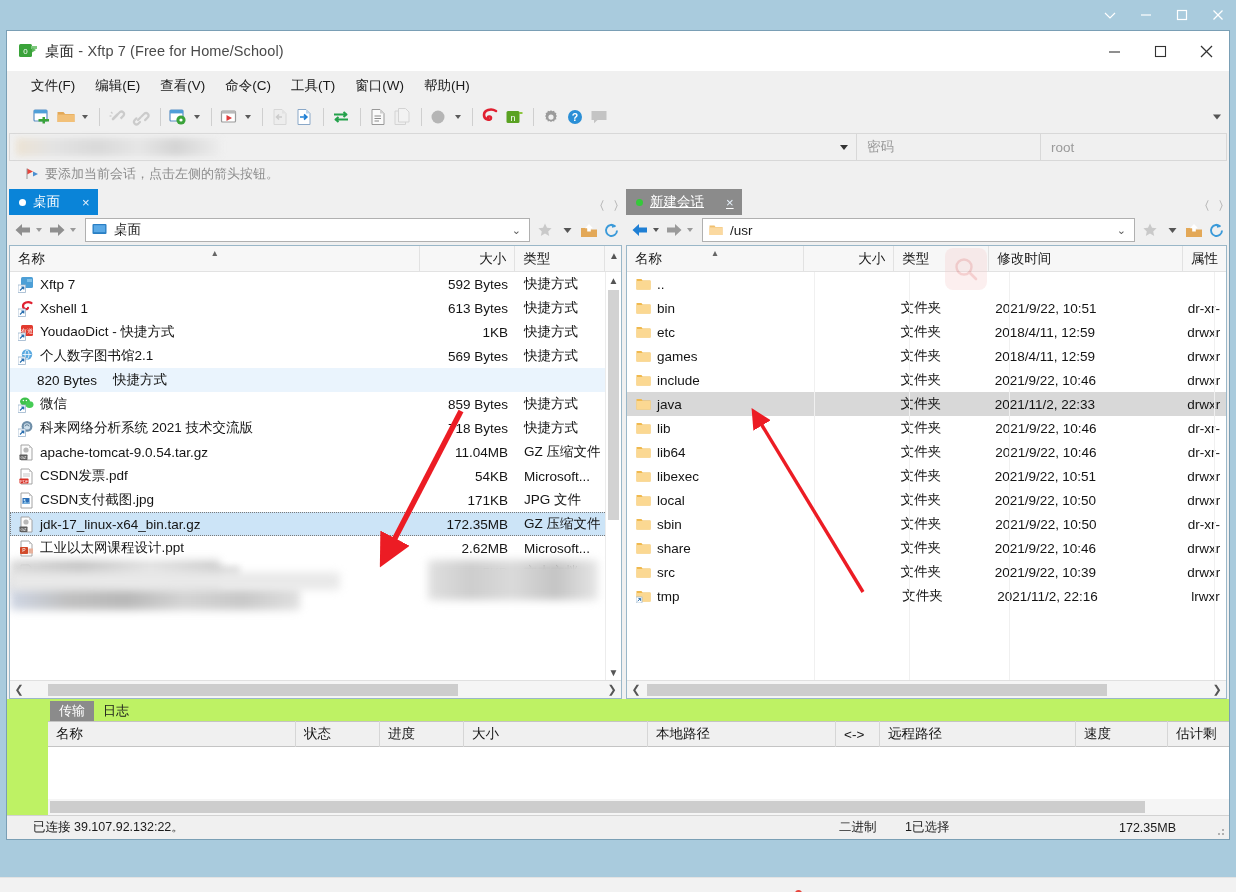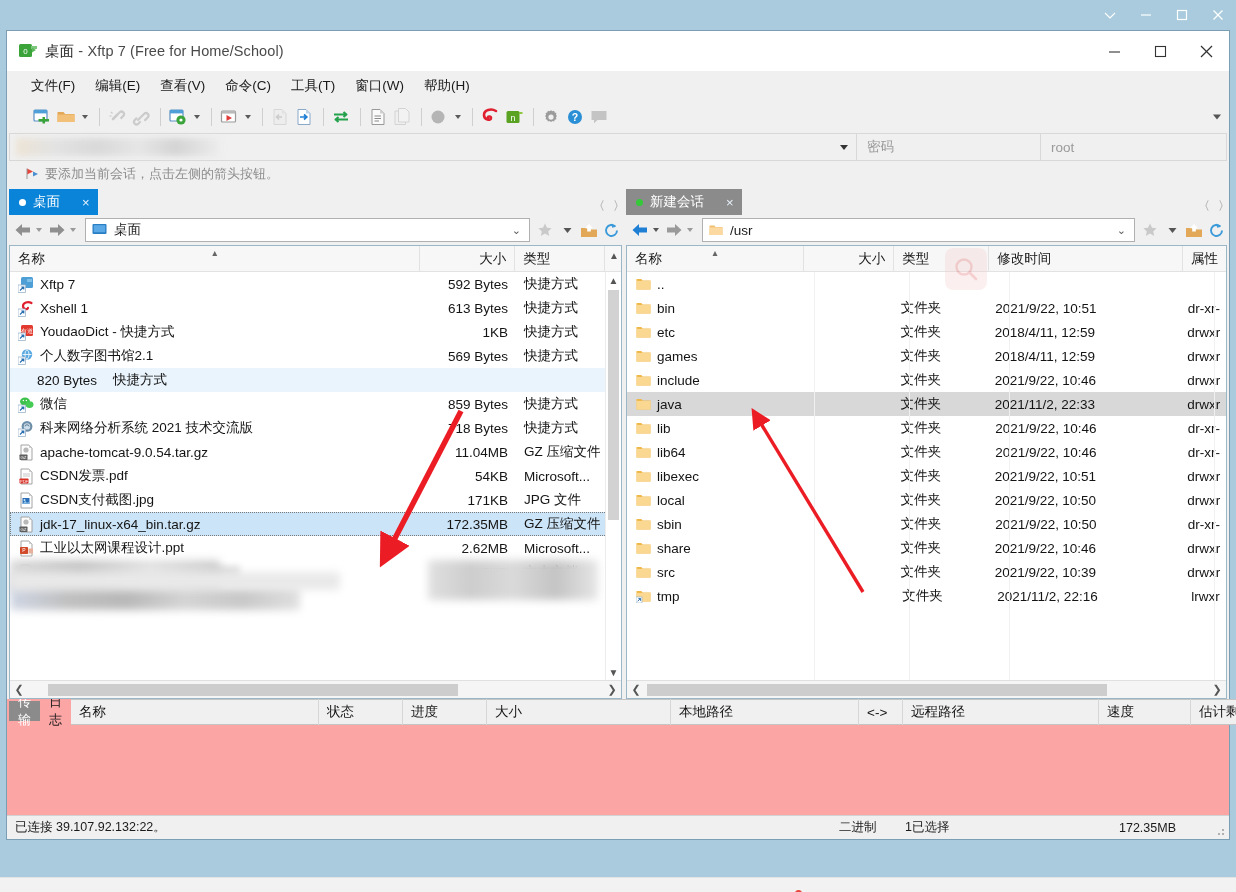--- a/index.html
+++ b/index.html
@@ -69,21 +69,21 @@
   
   #panes { flex:1 1 auto; display:flex; background:#f0f0f0; padding:0 2px 0 2px; min-height:0; }
   .pane { display:flex; flex-direction:column; min-width:0; }
   #pane-left { flex:0 0 613px; }
   #pane-splitter { flex:0 0 4px; }
   #pane-right { flex:1 1 auto; }
 
   .tab-strip { height:28px; display:flex; align-items:flex-end; position:relative; flex:0 0 28px; background:#f0f0f0; }
   .tab { height:26px; display:flex; align-items:center; padding:0 8px 0 10px; font-size:13.5px; color:#fff; }
   .tab.active-blue { background:#0a84d8; }
-  .tab.active-gray { background:#8b8b8b; }
+  .tab.active-gray { background:#8b8b8b;text-decoration:underline; }
   .tab-dot { width:7px; height:7px; border-radius:50%; margin-right:7px; flex:0 0 7px; }
   .tab-label { margin-right:22px; white-space:nowrap; }
   .tab-close { font-size:13px; color:#e8f2fb; }
   .tab-navs { position:absolute; right:4px; bottom:3px; display:flex; gap:10px; color:#b5b5b5; font-size:12px; }
 
   .addr-bar { height:30px; display:flex; align-items:center; background:#f0f0f0; flex:0 0 30px; padding-left:4px; }
   .nav-arrow { display:flex; align-items:center; }
   .nav-caret { width:0;height:0;border-left:3.5px solid transparent;border-right:3.5px solid transparent;border-top:4px solid #9a9a9a; margin:0 5px 0 3px;}
   .addr-input { flex:1 1 auto; height:24px; background:#fff; border:1px solid #b0b0b0; display:flex; align-items:center;
                 padding:0 6px; margin:0 4px; position:relative; }
@@ -113,35 +113,35 @@
   .hs-track { flex:1 1 auto; height:14px; position:relative; }
   .hs-thumb { position:absolute; top:1px; height:12px; background:#cdcdcd; }
   .vscroll { position:absolute; right:0; top:26px; bottom:18px; width:16px; background:#fff; border-left:1px solid #ececec; }
   .vs-arrow { height:16px; display:flex; align-items:center; justify-content:center; color:#555; font-size:10px; }
   .vs-thumb { position:absolute; left:2px; right:2px; background:#d2d2d2; }
 
   
   .blur-block { position:absolute; filter:blur(4px); border-radius:3px; }
 
   
-  #transfer-panel { flex:0 0 116px; display:flex; flex-direction:row; background:#fca5a5; }
+  #transfer-panel { flex:0 0 116px; display:flex; flex-direction:column; background:#bef264;padding-left:41px; }
   #tp-tabs { height:22px; display:flex; align-items:flex-end; padding-left:2px; flex:0 0 22px; }
   .tp-tab { height:20px; padding:0 9px; display:flex; align-items:center; font-size:13px; }
   .tp-tab.active { background:#8b8b8b; color:#fff; }
   .tp-tab.idle { color:#1a1a1a; }
   #tp-header { height:26px; background:#f0f0f0; border-top:1px solid #c4c4c4; border-bottom:1px solid #c4c4c4;
                display:flex; align-items:center; font-size:13.5px; color:#141414; flex:0 0 26px; }
   .tph { height:26px; display:flex; align-items:center; padding:0 8px; border-right:1px solid #d6d6d6; white-space:nowrap; }
   #tp-body { flex:1 1 auto; background:#fff; position:relative; }
   #tp-hscroll { height:16px; background:#f5f5f5; display:flex; align-items:center; flex:0 0 16px; }
 
   
   #status-bar { height:24px; background:#f0f0f0; border-top:1px solid #d2d2d2; display:flex; align-items:center;
                 font-size:12.5px; color:#1a1a1a; flex:0 0 24px; position:relative; }
-  #status-conn { padding-left:8px; }
+  #status-conn { padding-left:26px; }
   .status-cell { position:absolute; }
   #grip { position:absolute; right:3px; bottom:2px; width:12px; height:12px; }
 
   
   #viewer-toolbar { position:absolute; left:0; top:841px; width:1236px; height:51px; background:#f2f2f2;
                     display:flex; align-items:center; justify-content:center; border-top:1px solid #e3e3e3;margin-top:36px; }
   .vt { width:42px; height:42px; display:flex; align-items:center; justify-content:center; position:relative; }
   .vt-sep { width:1px; height:20px; background:#cfcfcf; margin:0 7px; }
   #zoom-level { font-size:15px; color:#333; margin:0 8px; min-width:44px; text-align:center; }
 

